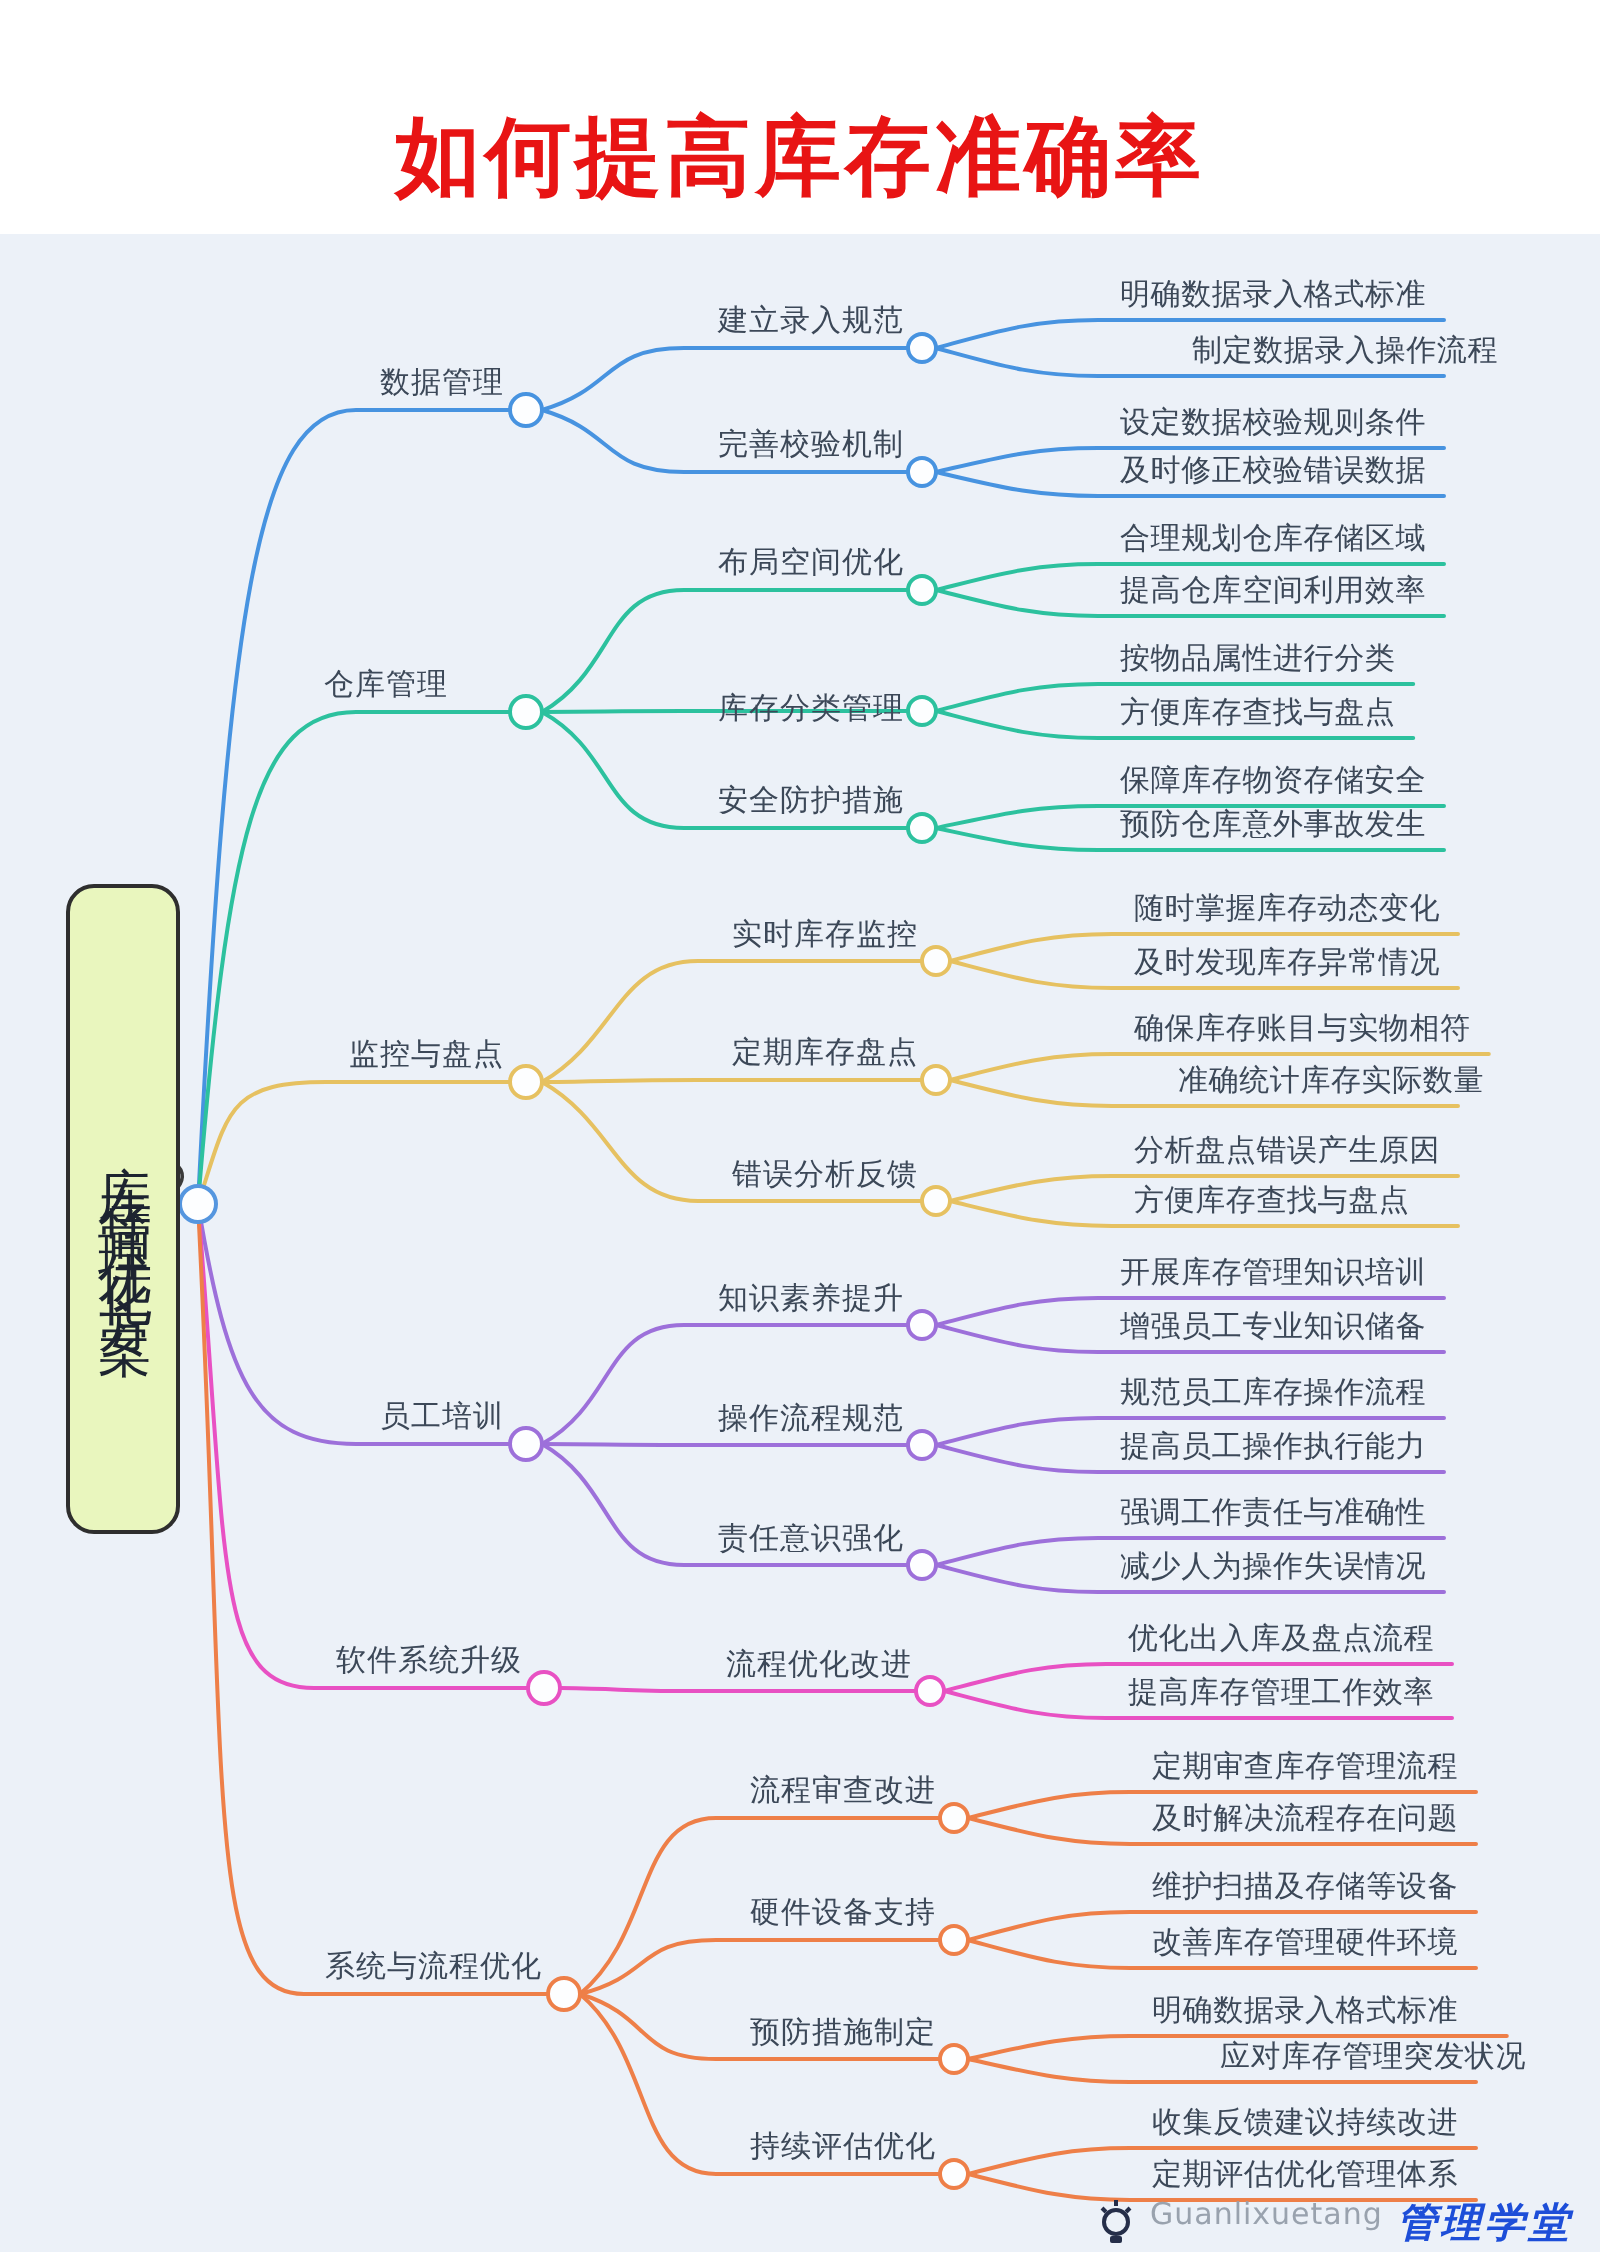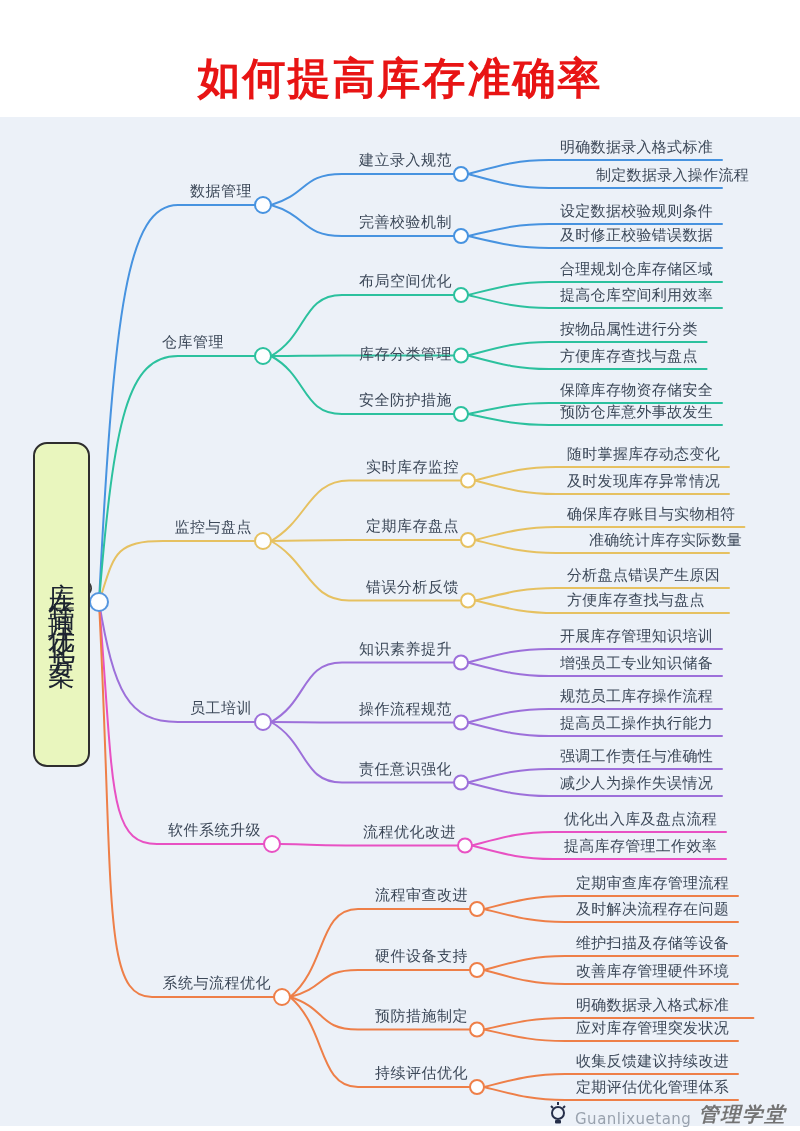--- a/index.html
+++ b/index.html
@@ -12,24 +12,24 @@
   #wires{position:absolute;left:0;top:0;width:800px;height:1131px;}
   .central-topic{position:absolute;left:33px;top:442px;width:57px;height:325px;
     background:#e9f6be;border:2px solid #2e2e2e;border-radius:14px;box-sizing:border-box;
     display:flex;align-items:center;justify-content:center;}
   .central-topic span{writing-mode:vertical-rl;text-orientation:upright;
     font-size:27px;letter-spacing:11px;color:#1d2430;font-weight:500;white-space:nowrap;}
   .node-label{position:absolute;white-space:nowrap;font-size:15px;color:#3c4858;
     height:22px;line-height:22px;letter-spacing:0.5px;}
   .branch-label,.sub-label{text-align:right;}
   .leaf-label{letter-spacing:0.3px;}
-  .footer{position:absolute;left:548px;top:1098px;height:30px;display:flex;align-items:flex-end;gap:7px;}
+  .footer{position:absolute;left:548px;top:1098px;height:30px;display:flex;align-items:flex-start;gap:7px;}
   .brand-latin{font-size:15px;color:#99a2ae;letter-spacing:0.5px;}
   .brand-cn{font-family:"DejaVu Serif","Liberation Serif",serif;font-size:20px;font-weight:700;
-    font-style:italic;color:#737373;letter-spacing:2px;}
+    font-style:italic;color:#1d4ed8;letter-spacing:2px;}
 </style>
 </head>
 <body>
 
 <div id="stage" style="background: rgb(236, 241, 248);">
   <div class="top-band"></div>
   <div class="bottom-band"></div>
 
   <div class="page-title" style="color: rgb(232, 20, 20);">如何提高库存准确率</div>
 
@@ -162,21 +162,21 @@
       <div class="node-label leaf-label" style="left: 564px; top: 835px;">提高库存管理工作效率</div>
       <div class="node-label branch-label" style="right: 529px; top: 972px;">系统与流程优化</div>
       <div class="node-label sub-label" style="right: 332px; top: 884px;">流程审查改进</div>
       <div class="node-label leaf-label" style="left: 576px; top: 872px;">定期审查库存管理流程</div>
       <div class="node-label leaf-label" style="left: 576px; top: 898px;">及时解决流程存在问题</div>
       <div class="node-label sub-label" style="right: 332px; top: 945px;">硬件设备支持</div>
       <div class="node-label leaf-label" style="left: 576px; top: 932px;">维护扫描及存储等设备</div>
       <div class="node-label leaf-label" style="left: 576px; top: 960px;">改善库存管理硬件环境</div>
       <div class="node-label sub-label" style="right: 332px; top: 1004.5px;">预防措施制定</div>
       <div class="node-label leaf-label" style="left: 576px; top: 994px;">明确数据录入格式标准</div>
-      <div class="node-label leaf-label" style="left: 576px; top: 1017px;">应对库存管理突发状况</div>
+      <div class="node-label leaf-label" style="left: 610px; top: 1017px;">应对库存管理突发状况</div>
       <div class="node-label sub-label" style="right: 332px; top: 1062px;">持续评估优化</div>
       <div class="node-label leaf-label" style="left: 576px; top: 1050px;">收集反馈建议持续改进</div>
       <div class="node-label leaf-label" style="left: 576px; top: 1076px;">定期评估优化管理体系</div>
     </div>
 
   <div class="footer">
     <svg width="20" height="28" viewBox="0 0 20 28">
       <circle cx="10" cy="13" r="6" stroke="#252e49" stroke-width="2" fill="none"></circle>
       <rect x="7" y="20" width="6" height="3.5" rx="1" fill="#252e49"></rect>
       <line x1="10" y1="2" x2="10" y2="5" stroke="#252e49" stroke-width="2"></line>

